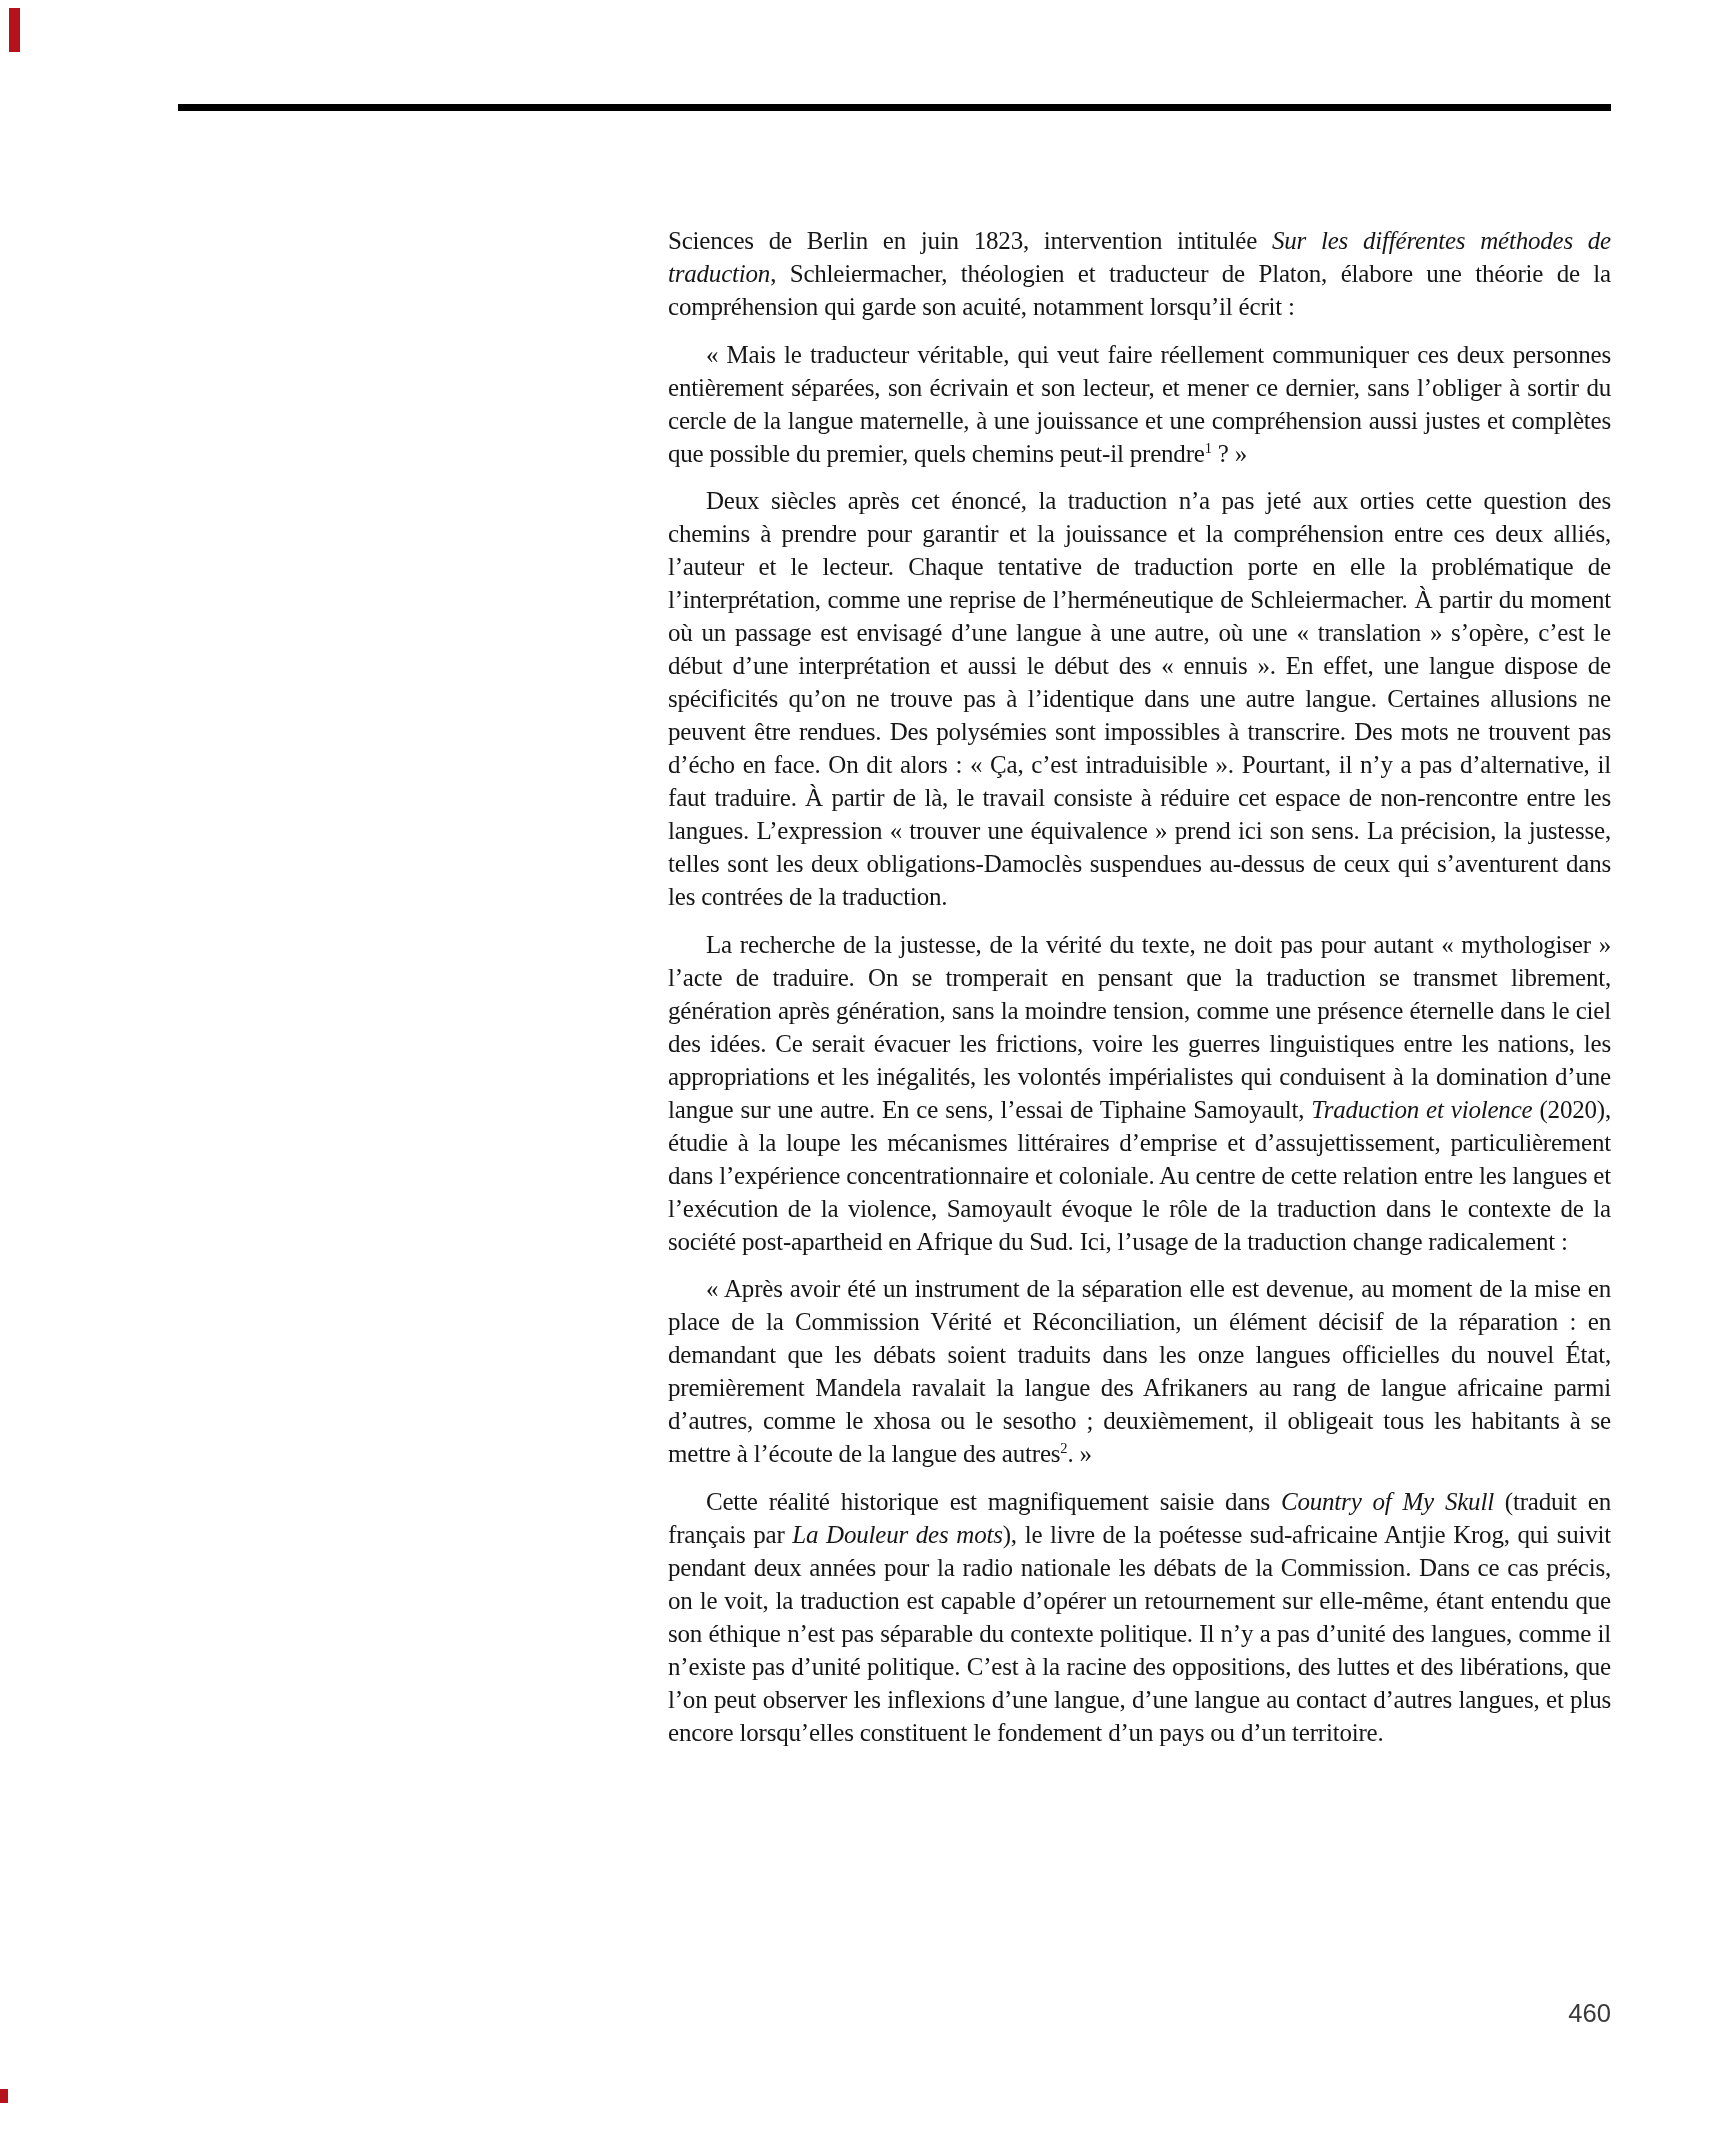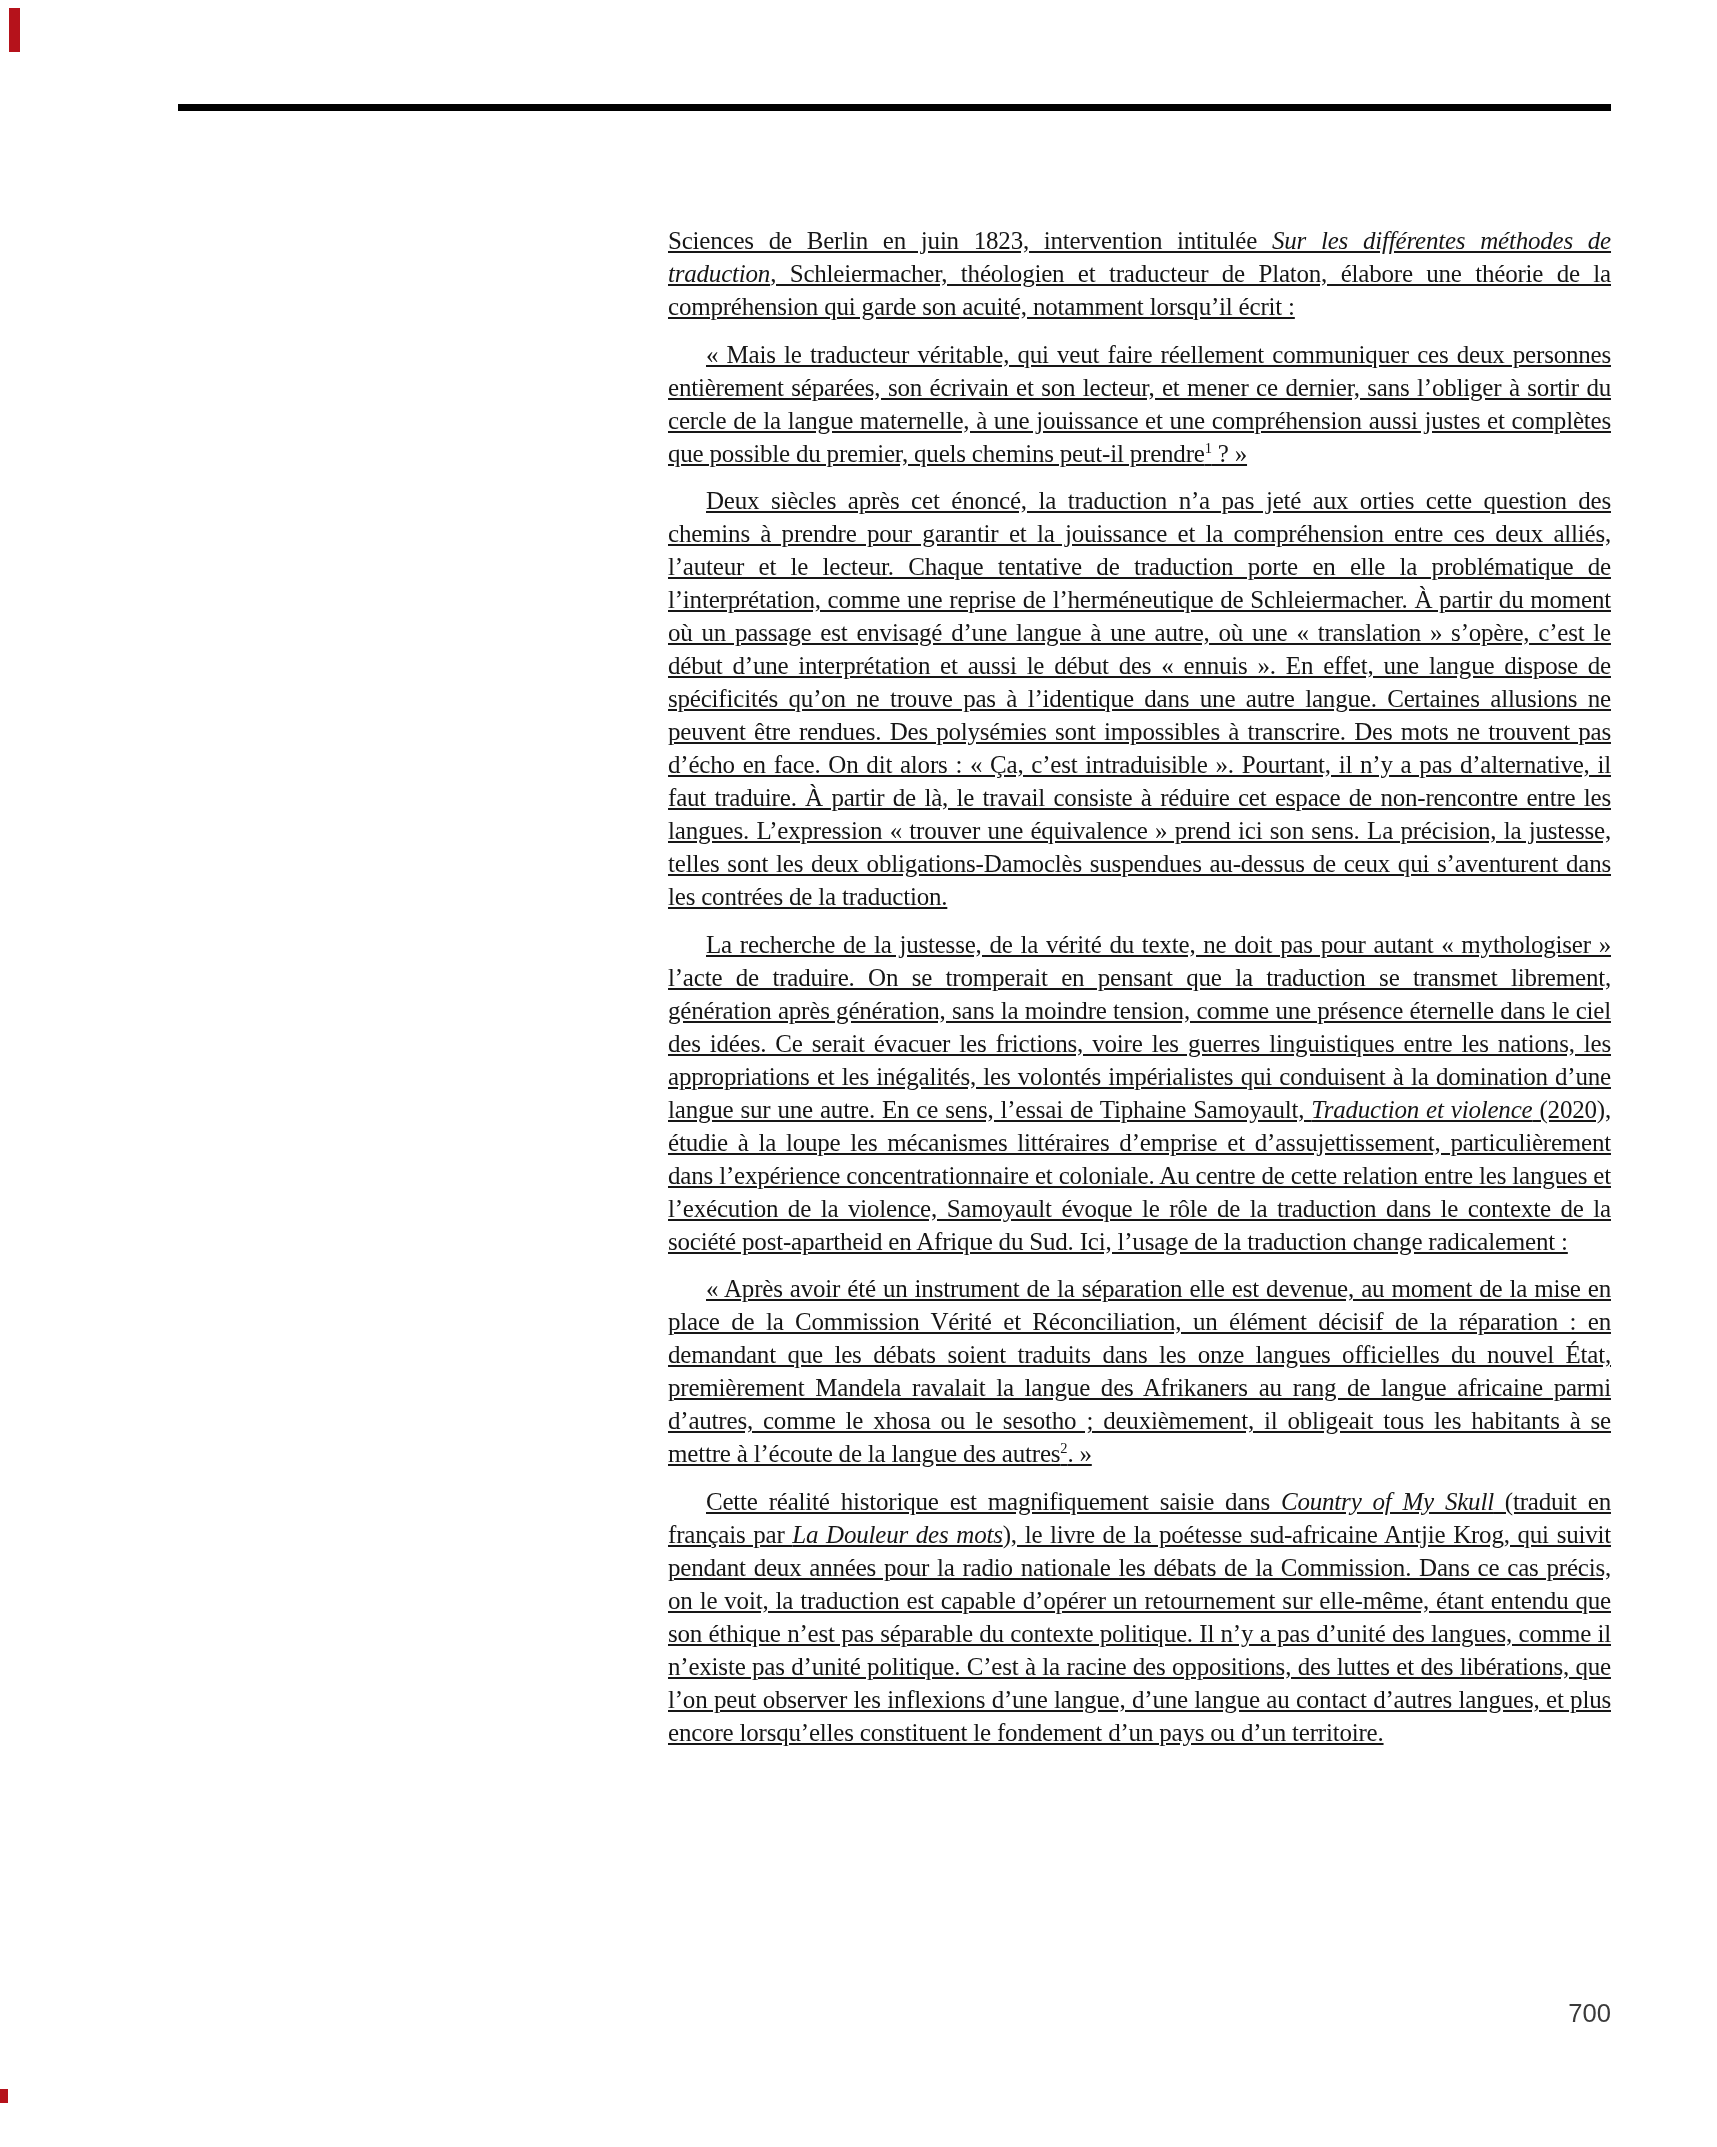--- a/index.html
+++ b/index.html
@@ -42,21 +42,20 @@
     left: 668px;
     top: 224px;
     width: 943px;
     font-family: "Liberation Serif", "DejaVu Serif", serif;
     font-size: 25px;
     line-height: 33px;
     letter-spacing: -0.2px;
     color: var(--text-color, #161616);
     text-align: justify;
     hyphens: auto;
-    text-decoration: underline;
   }
   .para {
     margin: 0 0 14.6px 0;
     text-indent: 38px;
   }
   .para.no-indent {
     text-indent: 0;
   }
   .para:last-child {
     margin-bottom: 12px;
@@ -85,16 +84,16 @@
   <div class="red-mark top"></div>
   <div class="rule"></div>
   <main class="text-block">
       <p class="para no-indent"><span>Sciences de Berlin en juin 1823, intervention intitulée </span><span class="it">Sur les différentes méthodes de traduction</span><span>, Schleiermacher, théologien et traducteur de Platon, élabore une théorie de la compréhension qui garde son acuité, notamment lorsqu’il écrit :</span></p>
       <p class="para"><span>« Mais le traducteur véritable, qui veut faire réellement communiquer ces deux personnes entièrement séparées, son écrivain et son lecteur, et mener ce dernier, sans l’obliger à sortir du cercle de la langue maternelle, à une jouissance et une compréhension aussi justes et complètes que possible du premier, quels chemins peut-il prendre</span><sup>1</sup><span> ? »</span></p>
       <p class="para"><span>Deux siècles après cet énoncé, la traduction n’a pas jeté aux orties cette question des chemins à prendre pour garantir et la jouissance et la compréhension entre ces deux alliés, l’auteur et le lecteur. Chaque tentative de traduction porte en elle la problématique de l’interprétation, comme une reprise de l’herméneutique de Schleiermacher. À partir du moment où un passage est envisagé d’une langue à une autre, où une « translation » s’opère, c’est le début d’une interprétation et aussi le début des « ennuis ». En effet, une langue dispose de spécificités qu’on ne trouve pas à l’identique dans une autre langue. Certaines allusions ne peuvent être rendues. Des polysémies sont impossibles à transcrire. Des mots ne trouvent pas d’écho en face. On dit alors : « Ça, c’est intraduisible ». Pourtant, il n’y a pas d’alternative, il faut traduire. À partir de là, le travail consiste à réduire cet espace de non-rencontre entre les langues. L’expression « trouver une équivalence » prend ici son sens. La précision, la justesse, telles sont les deux obligations-Damoclès suspendues au-dessus de ceux qui s’aventurent dans les contrées de la traduction.</span></p>
       <p class="para"><span>La recherche de la justesse, de la vérité du texte, ne doit pas pour autant « mythologiser » l’acte de traduire. On se tromperait en pensant que la traduction se transmet librement, génération après génération, sans la moindre tension, comme une présence éternelle dans le ciel des idées. Ce serait évacuer les frictions, voire les guerres linguistiques entre les nations, les appropriations et les inégalités, les volontés impérialistes qui conduisent à la domination d’une langue sur une autre. En ce sens, l’essai de Tiphaine Samoyault, </span><span class="it">Traduction et violence</span><span> (2020), étudie à la loupe les mécanismes littéraires d’emprise et d’assujettissement, particulièrement dans l’expérience concentrationnaire et coloniale. Au centre de cette relation entre les langues et l’exécution de la violence, Samoyault évoque le rôle de la traduction dans le contexte de la société post-apartheid en Afrique du Sud. Ici, l’usage de la traduction change radicalement :</span></p>
       <p class="para"><span>« Après avoir été un instrument de la séparation elle est devenue, au moment de la mise en place de la Commission Vérité et Réconciliation, un élément décisif de la réparation : en demandant que les débats soient traduits dans les onze langues officielles du nouvel État, premièrement Mandela ravalait la langue des Afrikaners au rang de langue africaine parmi d’autres, comme le xhosa ou le sesotho ; deuxièmement, il obligeait tous les habitants à se mettre à l’écoute de la langue des autres</span><sup>2</sup><span>. »</span></p>
       <p class="para"><span>Cette réalité historique est magnifiquement saisie dans </span><span class="it">Country of My Skull</span><span> (traduit en français par </span><span class="it">La Douleur des mots</span><span>), le livre de la poétesse sud-africaine Antjie Krog, qui suivit pendant deux années pour la radio nationale les débats de la Commission. Dans ce cas précis, on le voit, la traduction est capable d’opérer un retournement sur elle-même, étant entendu que son éthique n’est pas séparable du contexte politique. Il n’y a pas d’unité des langues, comme il n’existe pas d’unité politique. C’est à la racine des oppositions, des luttes et des libérations, que l’on peut observer les inflexions d’une langue, d’une langue au contact d’autres langues, et plus encore lorsqu’elles constituent le fondement d’un pays ou d’un territoire.</span></p>
     </main>
-  <div class="page-number">700</div>
+  <div class="page-number">460</div>
   <div class="red-mark bottom"></div>
 </div>
 
 
 </body></html>

